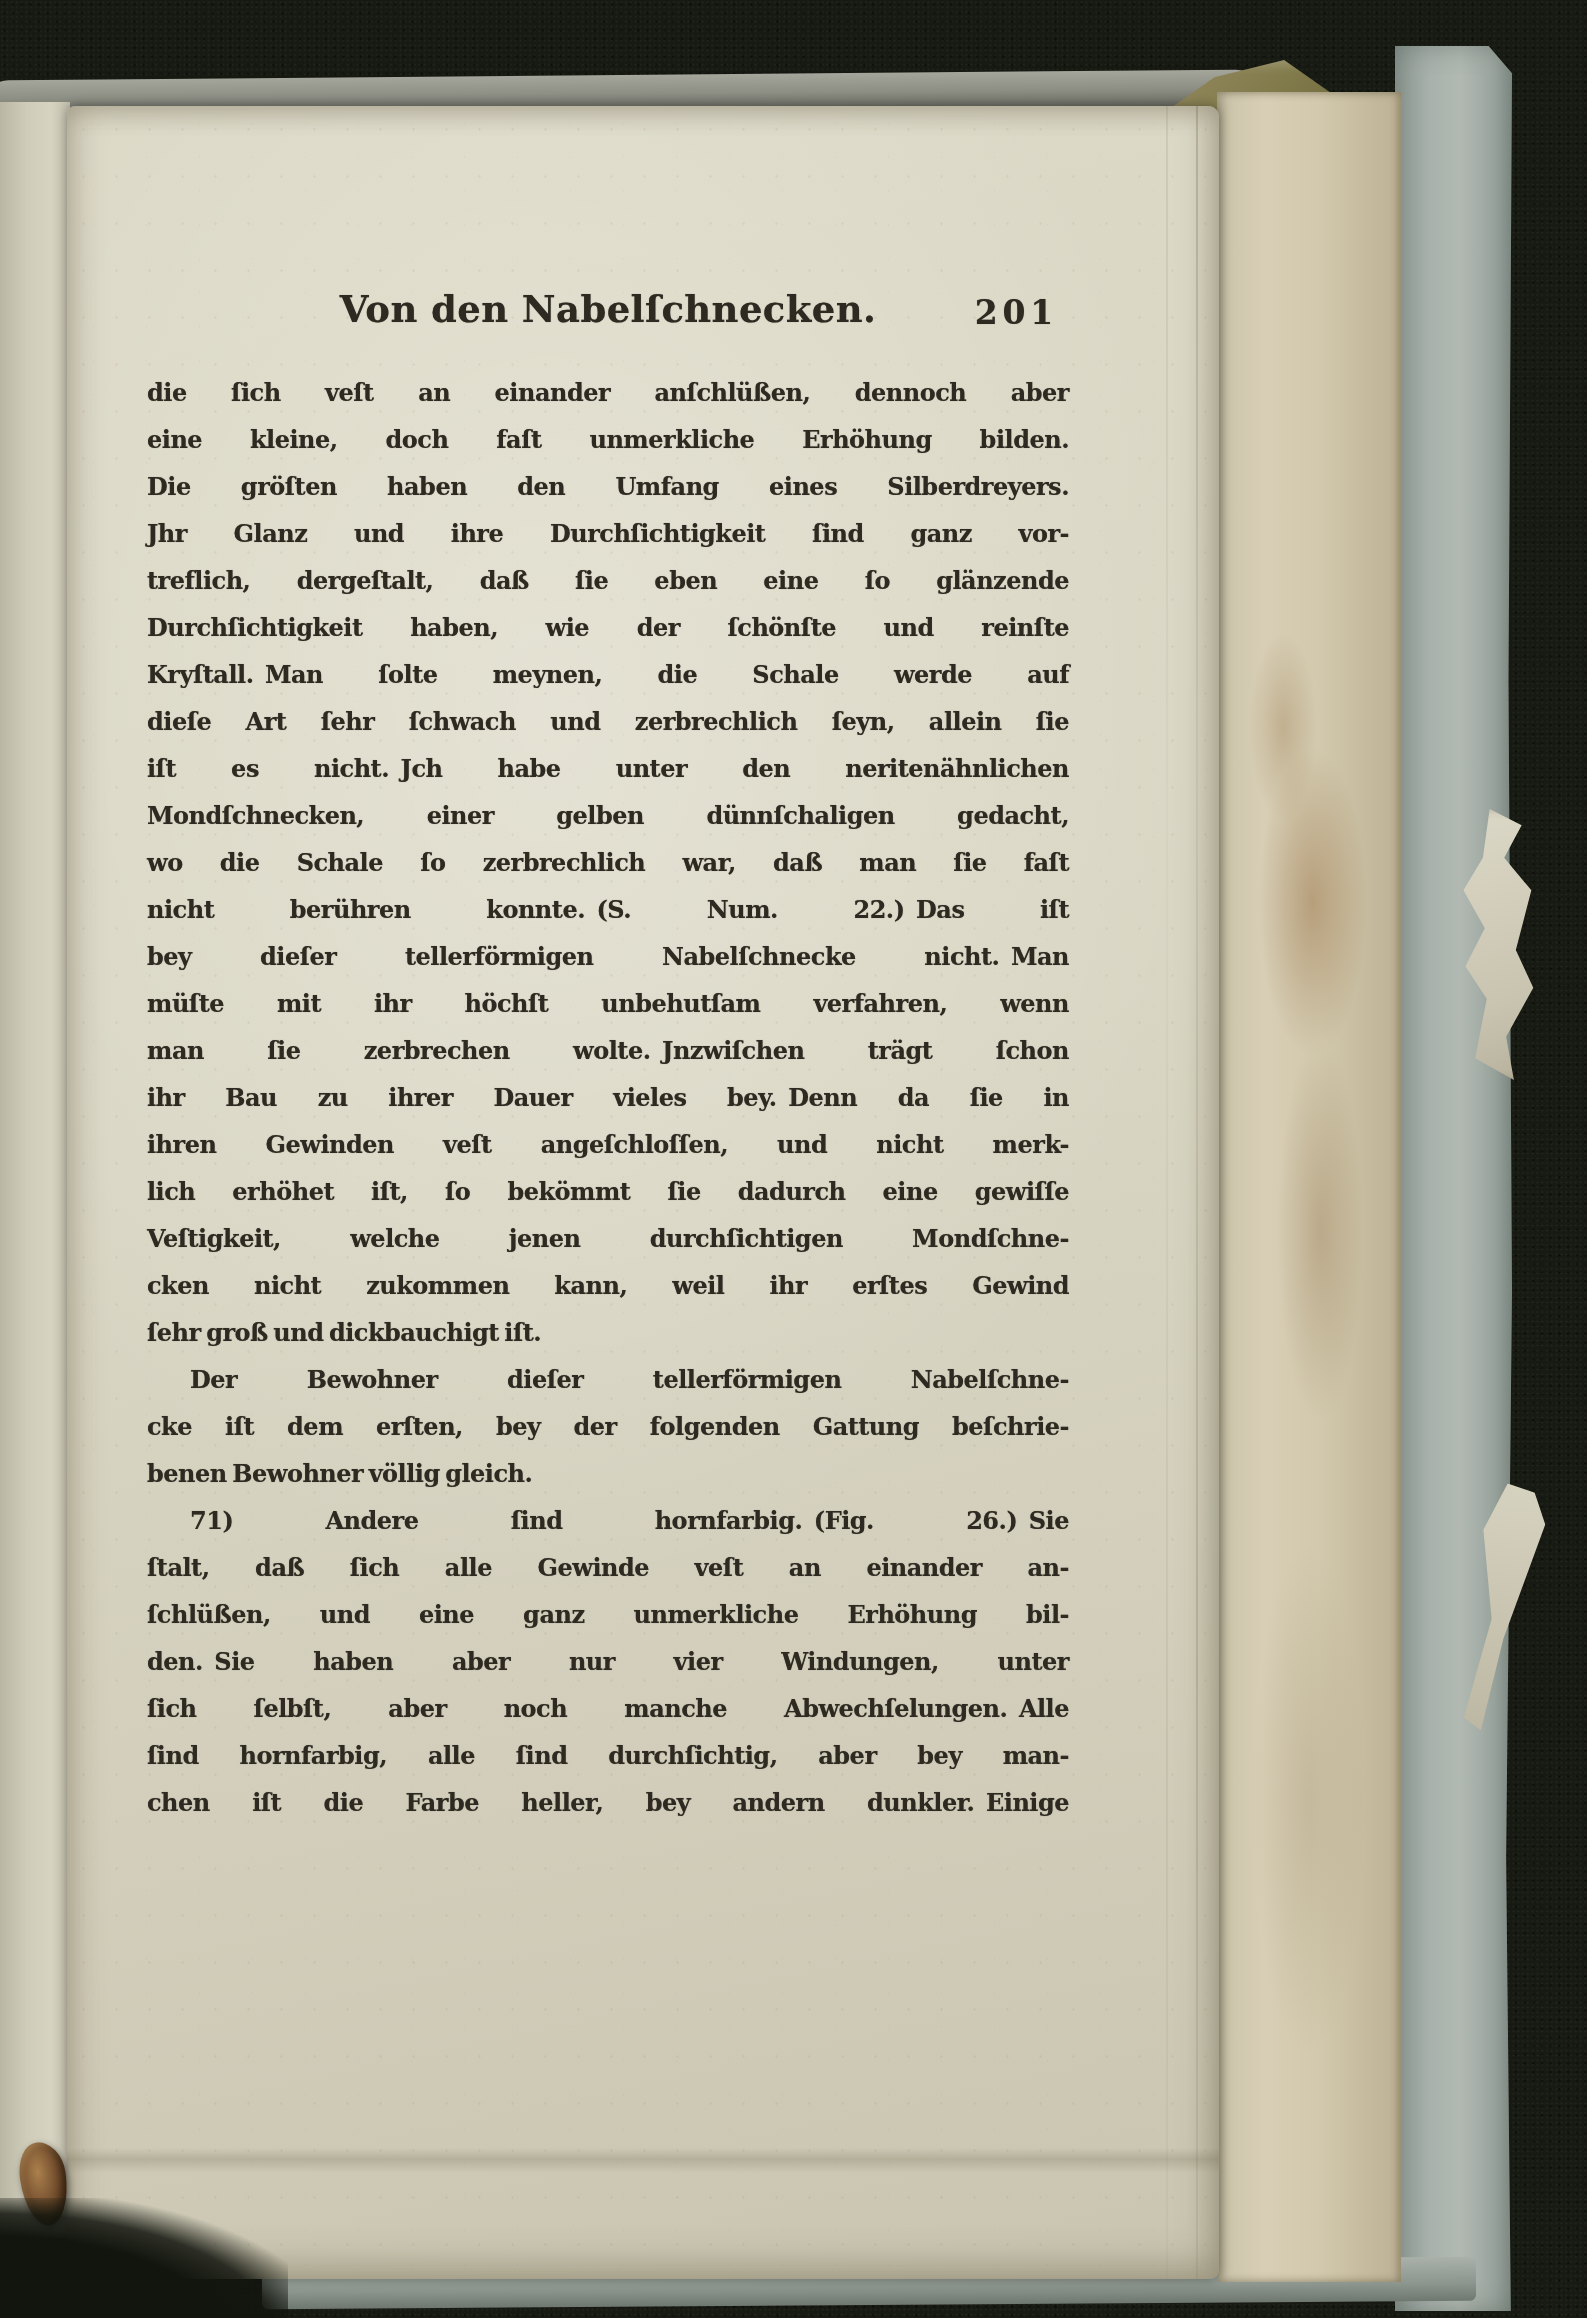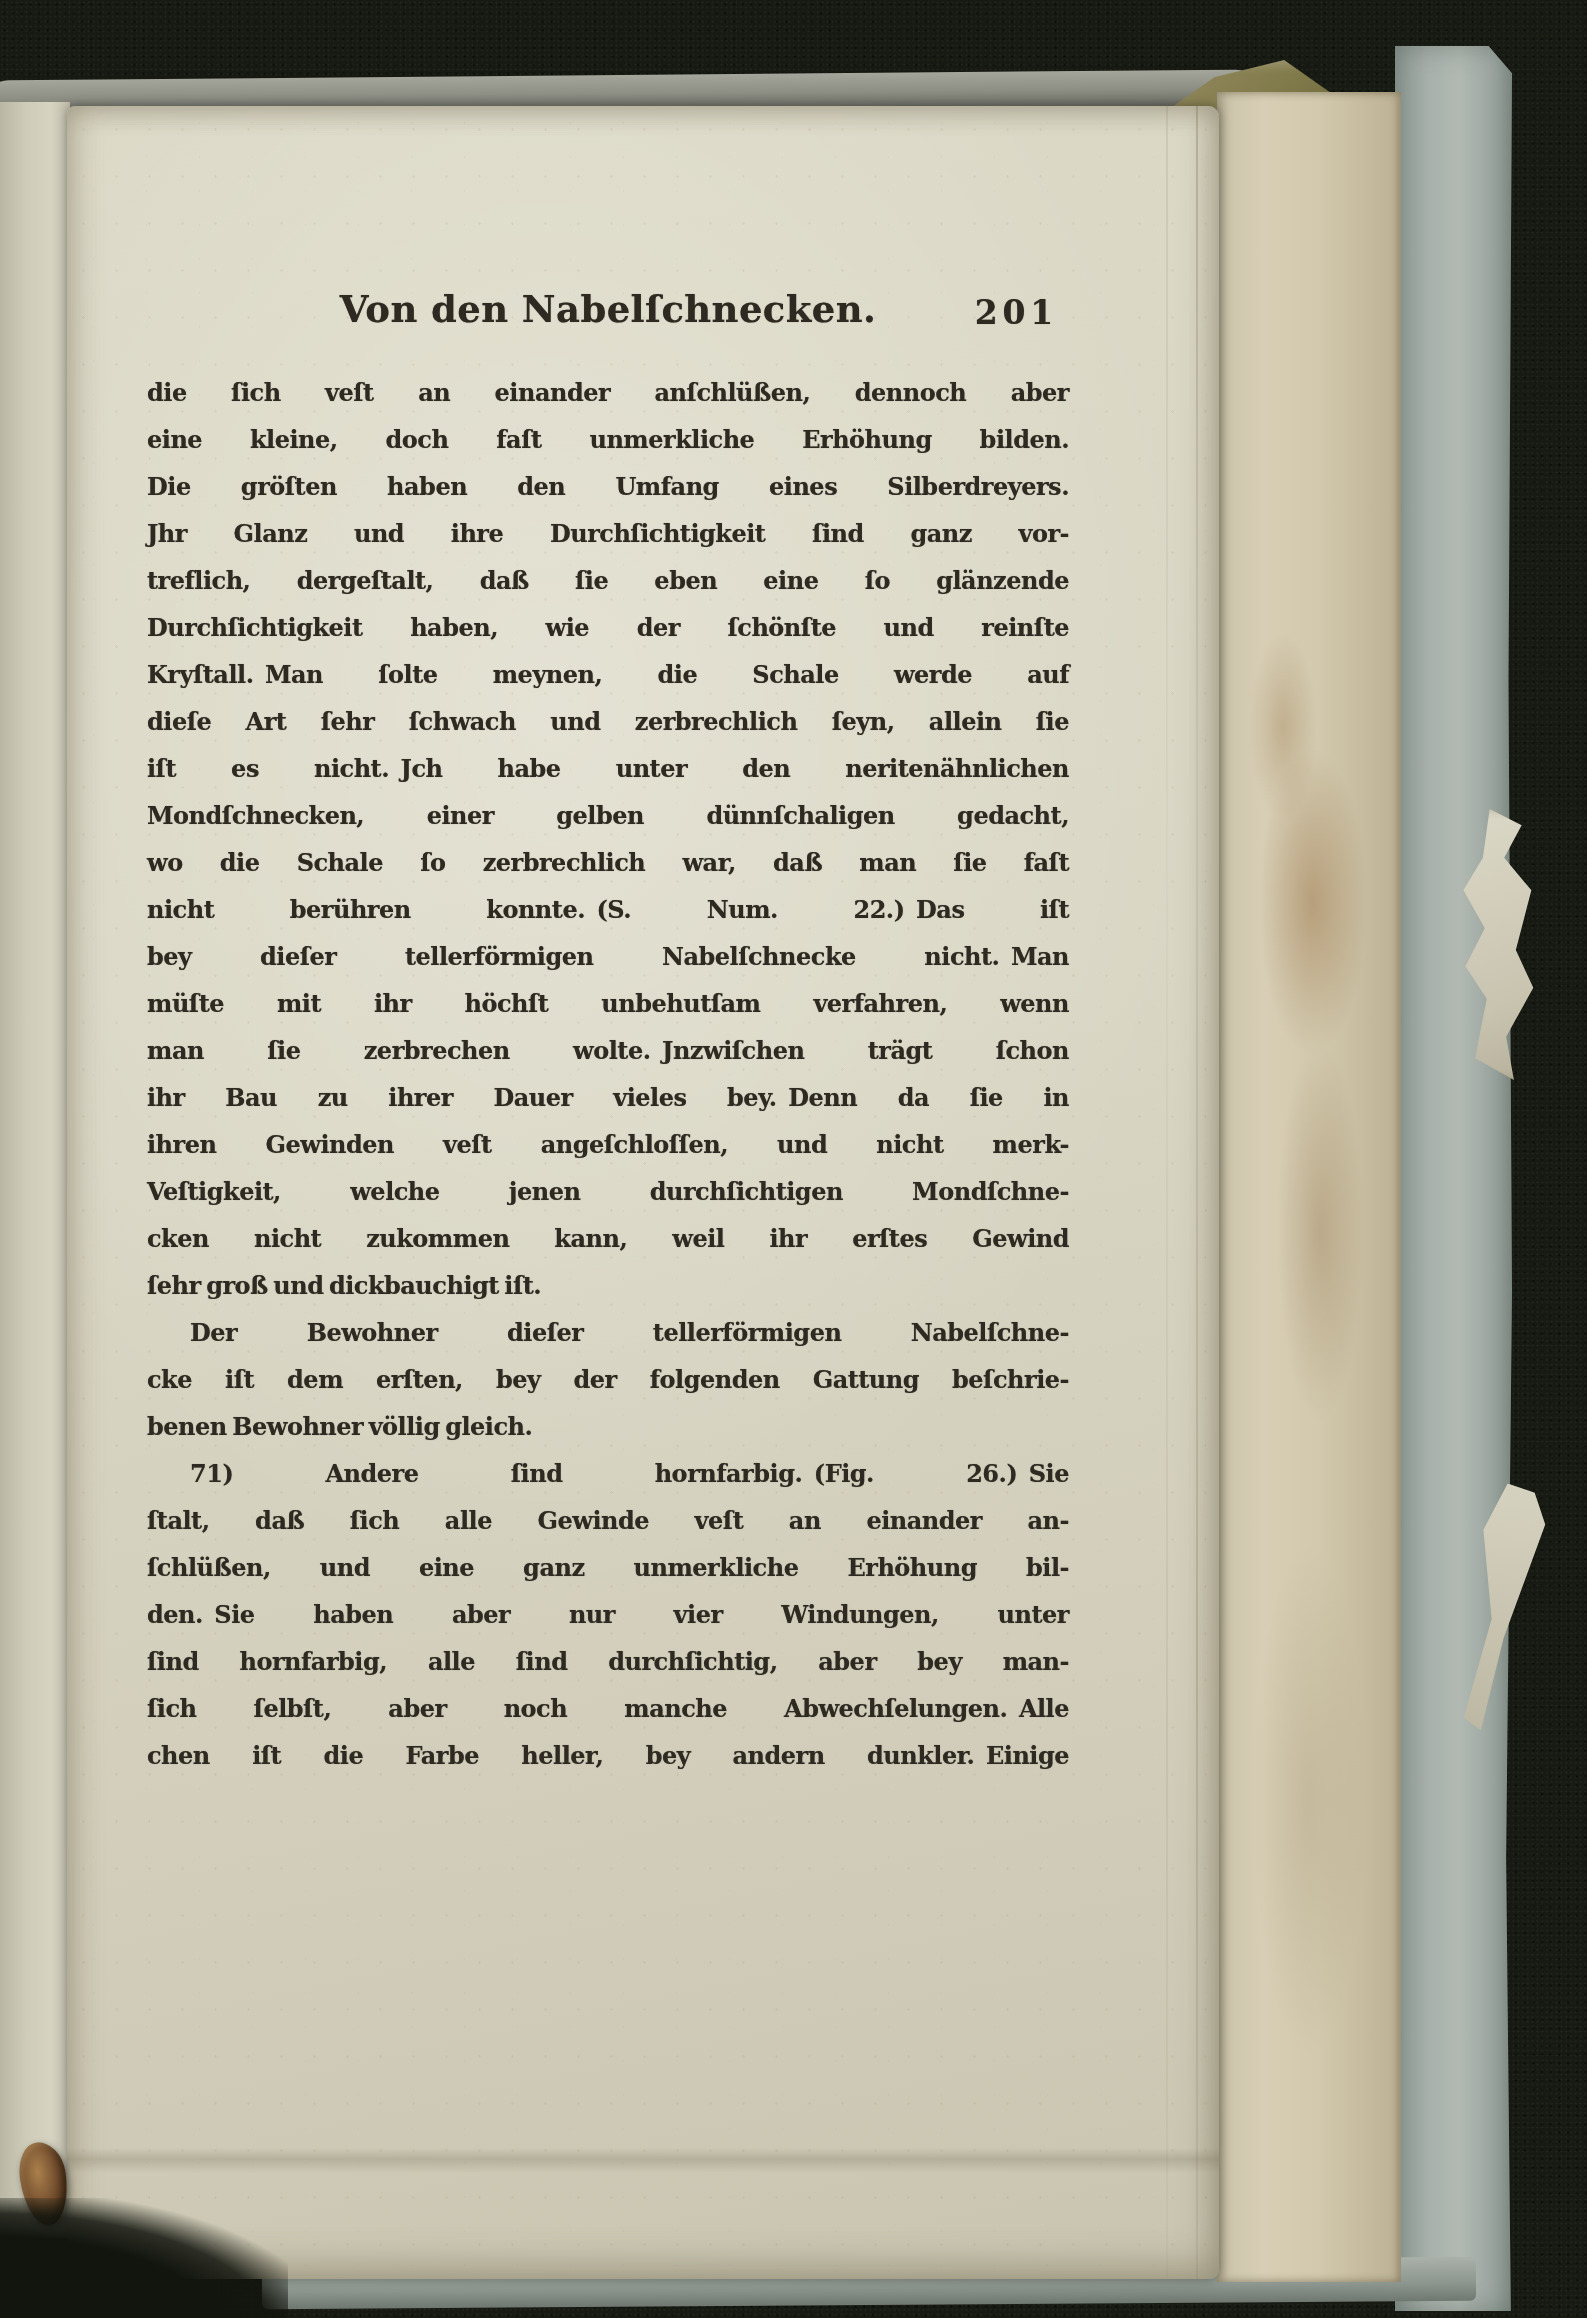--- a/index.html
+++ b/index.html
@@ -204,32 +204,33 @@
       <div class="line">dieſe Art ſehr ſchwach und zerbrechlich ſeyn, allein ſie</div>
       <div class="line">iſt es nicht. Jch habe unter den neritenähnlichen</div>
       <div class="line">Mondſchnecken, einer gelben dünnſchaligen gedacht,</div>
       <div class="line">wo die Schale ſo zerbrechlich war, daß man ſie faſt</div>
       <div class="line">nicht berühren konnte. (S. Num. 22.) Das iſt</div>
       <div class="line">bey dieſer tellerförmigen Nabelſchnecke nicht. Man</div>
       <div class="line">müſte mit ihr höchſt unbehutſam verfahren, wenn</div>
       <div class="line">man ſie zerbrechen wolte. Jnzwiſchen trägt ſchon</div>
       <div class="line">ihr Bau zu ihrer Dauer vieles bey. Denn da ſie in</div>
       <div class="line">ihren Gewinden veſt angeſchloſſen, und nicht merk-</div>
+      <div class="line">lich erhöhet iſt, ſo bekömmt ſie dadurch eine gewiſſe</div>
       <div class="line">Veſtigkeit, welche jenen durchſichtigen Mondſchne-</div>
       <div class="line">cken nicht zukommen kann, weil ihr erſtes Gewind</div>
       <div class="line end">ſehr groß und dickbauchigt iſt.</div>
       <div class="line indent">Der Bewohner dieſer tellerförmigen Nabelſchne-</div>
       <div class="line">cke iſt dem erſten, bey der folgenden Gattung beſchrie-</div>
       <div class="line end">benen Bewohner völlig gleich.</div>
       <div class="line indent">71) Andere ſind hornfarbig. (Fig. 26.) Sie</div>
       <div class="line">ſtalt, daß ſich alle Gewinde veſt an einander an-</div>
       <div class="line">ſchlüßen, und eine ganz unmerkliche Erhöhung bil-</div>
       <div class="line">den. Sie haben aber nur vier Windungen, unter</div>
+      <div class="line">ſich ſelbſt, aber noch manche Abwechſelungen. Alle</div>
       <div class="line">ſind hornfarbig, alle ſind durchſichtig, aber bey man-</div>
-      <div class="line">ſich ſelbſt, aber noch manche Abwechſelungen. Alle</div>
       <div class="line">chen iſt die Farbe heller, bey andern dunkler. Einige</div>
     </div>
   </div>
 
   <div class="tear-mid"></div>
   <div class="tear-strip"></div>
   <div class="clasp"></div>
   <div class="corner-dark"></div>
 </div>
 

